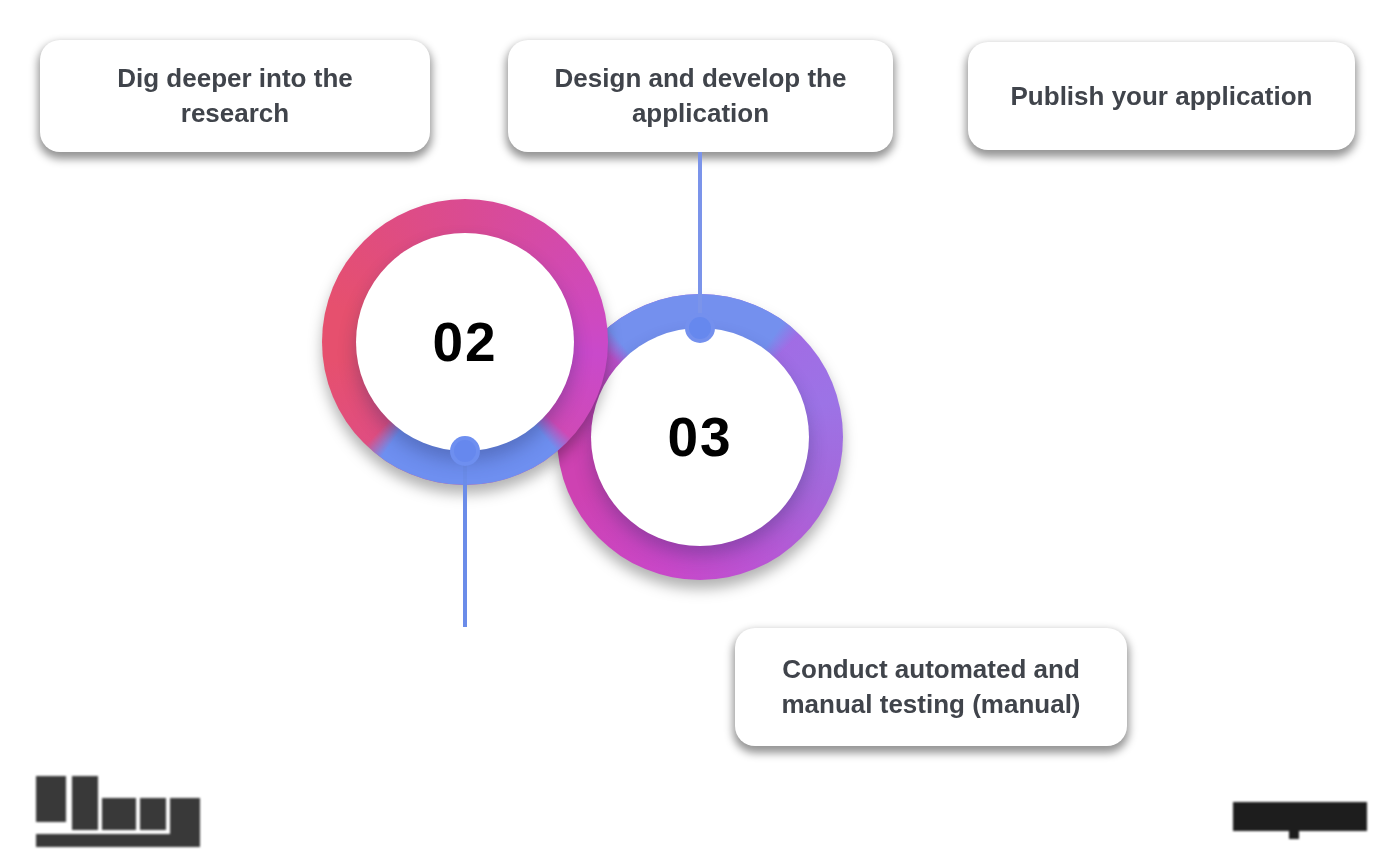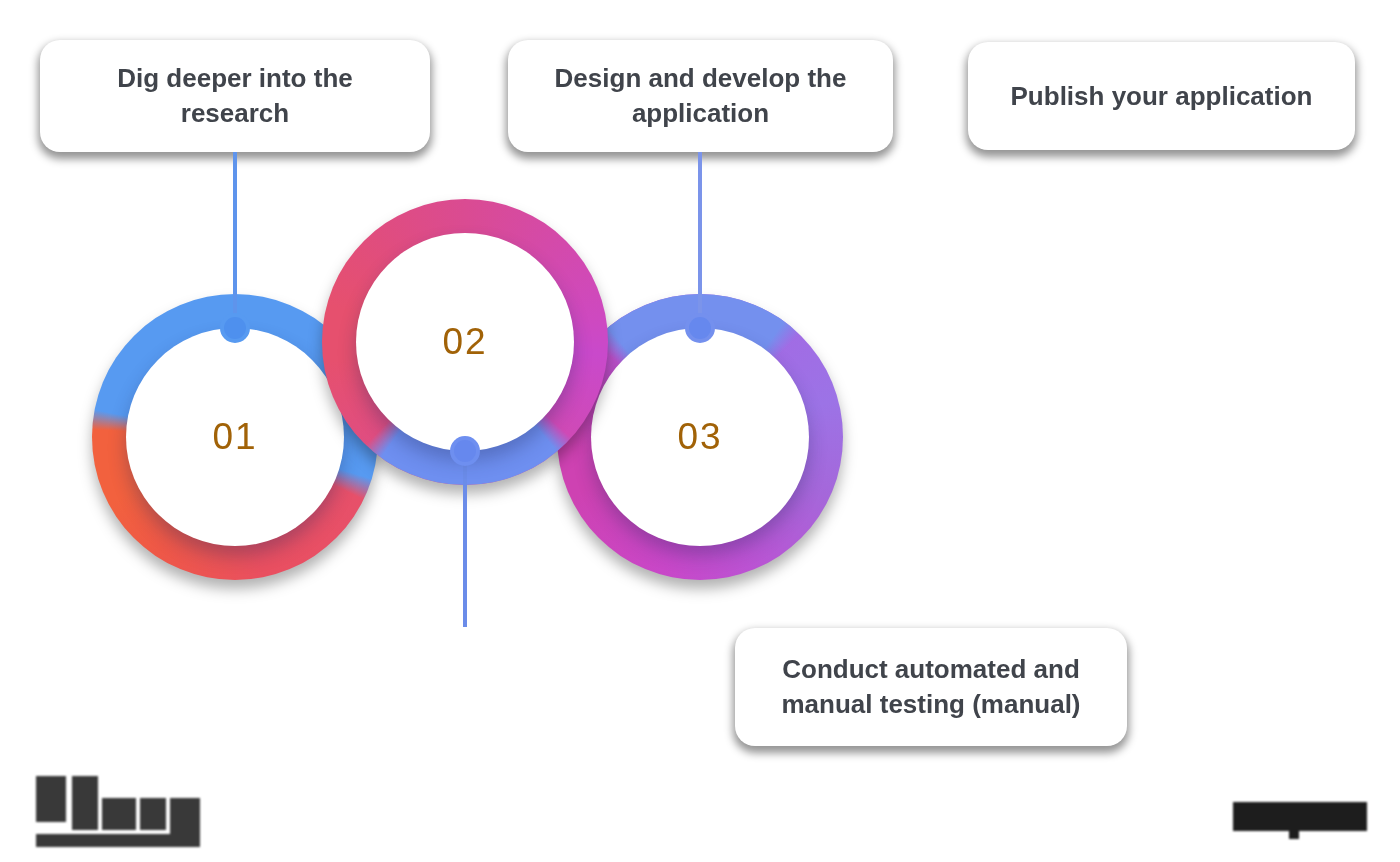--- a/index.html
+++ b/index.html
@@ -50,21 +50,21 @@
   .arc4 { background:conic-gradient(from 0deg,  transparent 0deg 132deg, #7a87ea 140deg 216deg, transparent 224deg 360deg); }
   .arc5 { background:conic-gradient(from 180deg,transparent 0deg 130deg, #8478e2 138deg 218deg, transparent 226deg 360deg); }
 
   .inner {
     position:absolute; left:34px; top:34px; width:218px; height:218px;
     background:#ffffff; border-radius:50%;
     box-shadow:0 10px 18px rgba(30,40,90,.30);
   }
   .num {
     position:absolute; inset:0; display:flex; align-items:center; justify-content:center;
-    font-size:37px; font-weight:400; letter-spacing:2px; color:#a16207;
+    font-size:55px; font-weight:700; letter-spacing:2px; color:#000000;
   }
   .line { position:absolute; width:4px; }
   .line-top    { left:141px; top:-142px; height:178px; }
   .line-bottom { left:141px; top:250px;  height:178px; }
   .notch { position:absolute; width:30px; height:30px; border-radius:50%; left:128px; }
   .notch-top    { top:19px; }
   .notch-bottom { top:237px; }
   .dot { position:absolute; width:22px; height:22px; border-radius:50%; left:132px; }
   .dot-top    { top:23px; }
   .dot-bottom { top:241px; }
@@ -101,28 +101,20 @@
   <div class="callout" style="left:508px;top:40px;width:385px;height:112px">
     <span>Design and develop the application</span>
   </div>
   <div class="callout" style="left:968px;top:42px;width:387px;height:108px">
     <span>Publish your application</span>
   </div>
   <div class="callout" style="left:735px;top:628px;width:392px;height:118px">
     <span>Conduct automated and manual testing (manual)</span>
   </div>
 
-  <div class="circle" style="left:92px;top:294px">
-    <div class="ring ring1"></div>
-    <div class="line line-top l1"></div>
-    <div class="inner"></div>
-    <div class="notch notch-top n1"></div>
-    <div class="dot dot-top d1"></div>
-    <div class="num">01</div>
-  </div>
 
   <div class="circle" style="left:557px;top:294px">
     <div class="ring ring3"></div>
     <div class="arc arc3"></div>
     <div class="line line-top l3"></div>
     <div class="inner"></div>
     <div class="notch notch-top n3"></div>
     <div class="dot dot-top d3"></div>
     <div class="num">03</div>
   </div>

